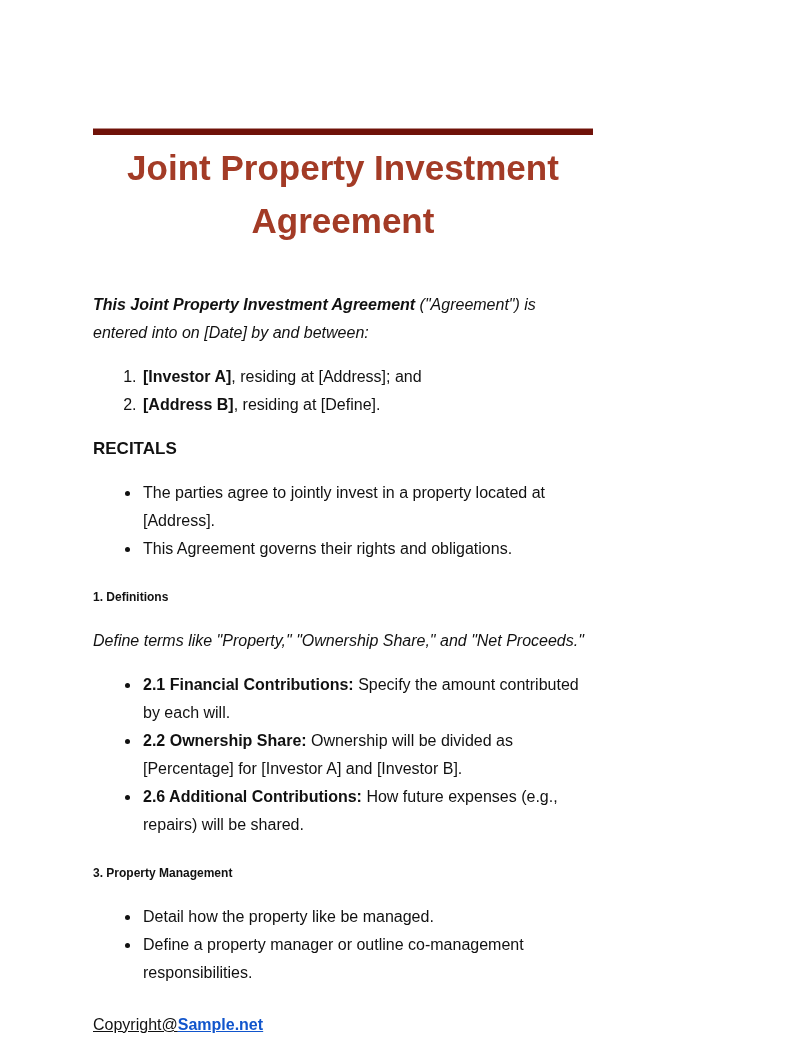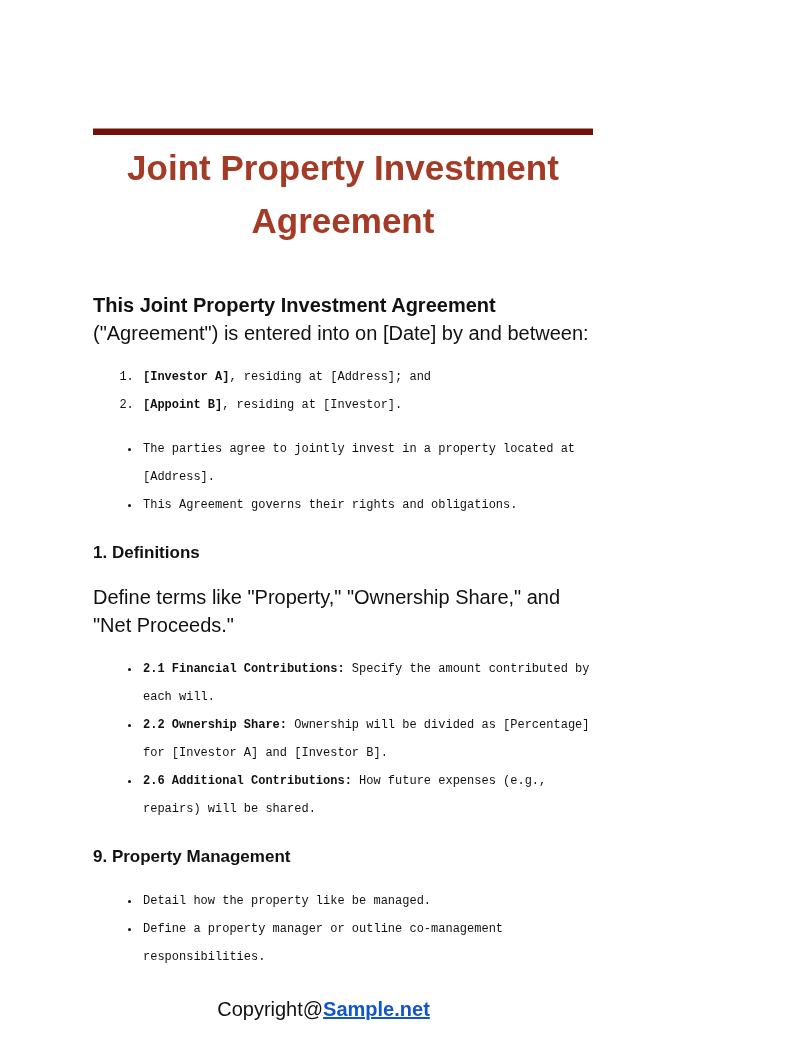--- a/index.html
+++ b/index.html
@@ -25,49 +25,50 @@
     margin: 6px 0 44px 0;
     color: #a33b26;
     font-size: 35px;
     line-height: 53px;
     font-weight: bold;
     text-align: center;
     letter-spacing: 0px;
   }
   p.body-text {
     margin: 0 0 16px 0;
-    font-size: 20px;
+    font-size: 16px;
     line-height: 28px;
+    font-style: italic;
   }
   p.bold-heading {
     margin: 0 0 16px 0;
     font-size: 17px;
     line-height: 28px;
     font-weight: bold;
   }
   h2.section-heading {
     margin: 20px 0 16px 0;
-    font-size: 17px;
+    font-size: 12px;
     line-height: 28px;
     font-weight: bold;
   }
   ol.doc-list, ul.doc-list {
     margin: 0 0 16px 0;
     padding-left: 48px;
-    font-size: 12px;
+    font-size: 16px;
     line-height: 28px;
-    font-family: Liberation Mono, monospace;
   }
   ol.doc-list li, ul.doc-list li { padding-left: 2px; }
   p.footer-line {
     margin: 24px 0 0 0;
-    font-size: 20px;
+    font-size: 16px;
     line-height: 28px;
-    text-align: center;
+    text-align: left;
     padding-right: 39px;
+    text-decoration: underline;
   }
   p.footer-line a {
     color: #1155cc;
     font-weight: bold;
     text-decoration: underline;
   }
   strong { font-weight: bold; }
 </style>
 </head>
 <body>
@@ -75,41 +76,42 @@
 <div class="page">
 
   <div class="rule"></div>
 
   <h1 class="doc-title">Joint Property Investment Agreement</h1>
 
   <p class="body-text"><strong>This Joint Property Investment Agreement</strong><span> ("Agreement") is entered into on [Date] by and between:</span></p>
 
   <ol class="doc-list">
     <li><strong>[Investor A]</strong><span>, residing at [Address]; and</span></li>
-    <li><strong>[Appoint B]</strong><span>, residing at [Investor].</span></li>
+    <li><strong>[Address B]</strong><span>, residing at [Define].</span></li>
   </ol>
 
+  <p class="bold-heading">RECITALS</p>
 
   <ul class="doc-list">
     <li><span>The parties agree to jointly invest in a property located at [Address].</span></li>
     <li><span>This Agreement governs their rights and obligations.</span></li>
   </ul>
 
   <h2 class="section-heading">1. Definitions</h2>
 
   <p class="body-text">Define terms like "Property," "Ownership Share," and "Net Proceeds."</p>
 
 
   <ul class="doc-list">
     <li><strong>2.1 Financial Contributions:</strong><span> Specify the amount contributed by each will.</span></li>
     <li><strong>2.2 Ownership Share:</strong><span> Ownership will be divided as [Percentage] for [Investor A] and [Investor B].</span></li>
     <li><strong>2.6 Additional Contributions:</strong><span> How future expenses (e.g., repairs) will be shared.</span></li>
   </ul>
 
-  <h2 class="section-heading">9. Property Management</h2>
+  <h2 class="section-heading">3. Property Management</h2>
 
   <ul class="doc-list">
     <li><span>Detail how the property like be managed.</span></li>
     <li><span>Define a property manager or outline co-management responsibilities.</span></li>
   </ul>
 
   <p class="footer-line"><span>Copyright@</span><a href="#">Sample.net</a></p>
 
 </div>
 

